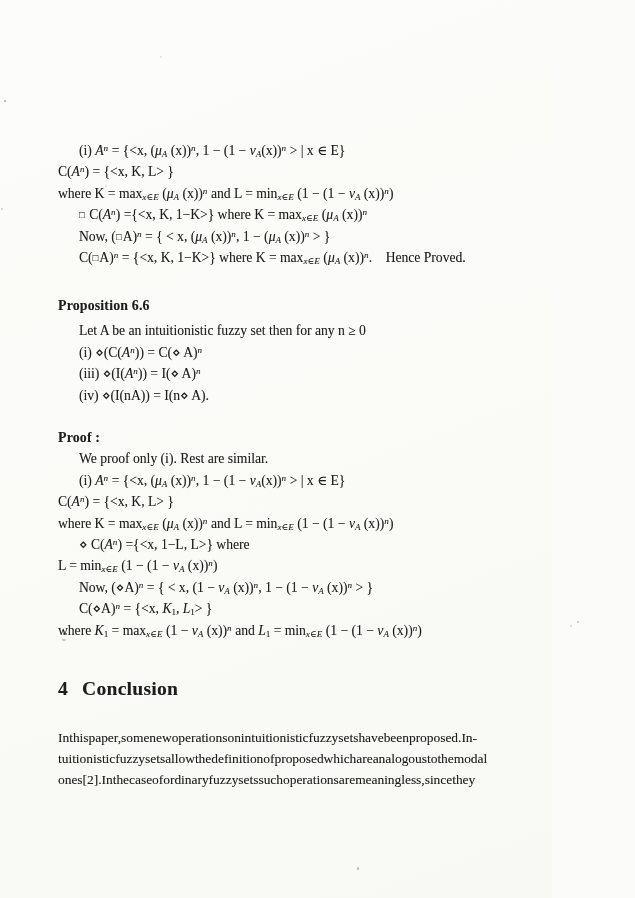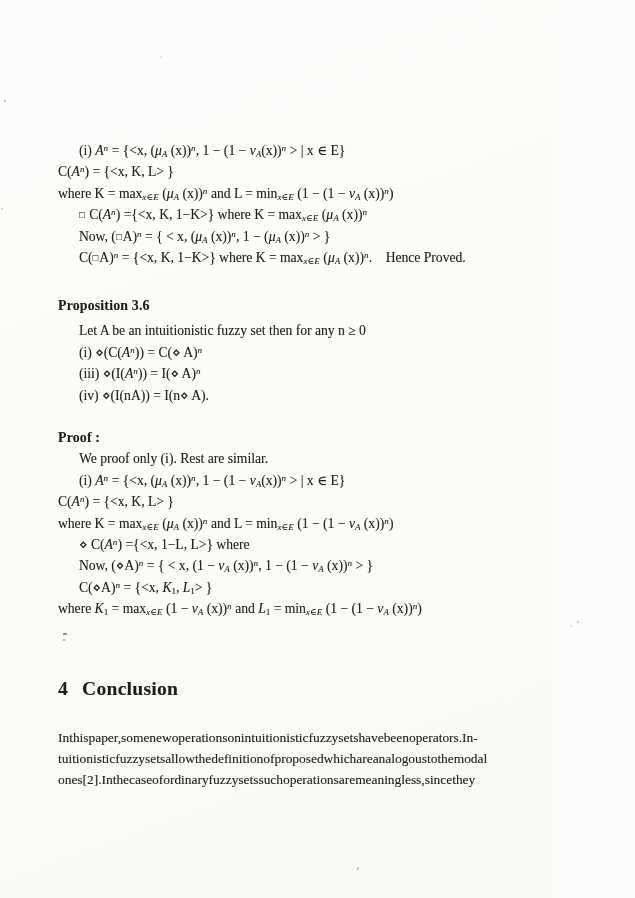--- a/index.html
+++ b/index.html
@@ -83,34 +83,35 @@
   <div class="sec" id="continued-proof">
     <div class="math ind">(i) <i>A</i><sup><i>n</i></sup> = {&lt;x, (<i>μ<sub>A</sub></i> (x))<sup><i>n</i></sup>, 1 − (1 − <i>ν<sub>A</sub></i>(x))<sup><i>n</i></sup> &gt; | x ∈ E}</div>
     <div class="math">C(<i>A</i><sup><i>n</i></sup>) = {&lt;x, K, L&gt; }</div>
     <div class="math">where K = max<sub><i>x</i>∈<i>E</i></sub> (<i>μ<sub>A</sub></i> (x))<sup><i>n</i></sup> and L = min<sub><i>x</i>∈<i>E</i></sub> (1 − (1 − <i>ν<sub>A</sub></i> (x))<sup><i>n</i></sup>)</div>
     <div class="math ind"><span class="sq">□</span> C(<i>A</i><sup><i>n</i></sup>) ={&lt;x, K, 1−K&gt;} where K = max<sub><i>x</i>∈<i>E</i></sub> (<i>μ<sub>A</sub></i> (x))<sup><i>n</i></sup></div>
     <div class="math ind">Now, (<span class="sq">□</span>A)<sup><i>n</i></sup> = { &lt; x, (<i>μ<sub>A</sub></i> (x))<sup><i>n</i></sup>, 1 − (<i>μ<sub>A</sub></i> (x))<sup><i>n</i></sup> &gt; }</div>
     <div class="math ind">C(<span class="sq">□</span>A)<sup><i>n</i></sup> = {&lt;x, K, 1−K&gt;} where K = max<sub><i>x</i>∈<i>E</i></sub> (<i>μ<sub>A</sub></i> (x))<sup><i>n</i></sup>.&nbsp;&nbsp;&nbsp; Hence Proved.</div>
   </div>
 
   <div class="sec" id="proposition">
-    <div class="block-heading">Proposition 3.6</div>
+    <div class="block-heading">Proposition 6.6</div>
     <div class="plain ind intro">Let A be an intuitionistic fuzzy set then for any n ≥ 0</div>
     <div class="math ind">(i) ⋄(C(<i>A</i><sup><i>n</i></sup>)) = C(⋄ A)<sup><i>n</i></sup></div>
     <div class="math ind">(iii) ⋄(I(<i>A</i><sup><i>n</i></sup>)) = I(⋄ A)<sup><i>n</i></sup></div>
     <div class="math ind">(iv) ⋄(I(nA)) = I(n⋄ A).</div>
   </div>
 
   <div class="sec" id="proof">
     <div class="block-heading">Proof :</div>
     <div class="plain ind">We proof only (i). Rest are similar.</div>
     <div class="math ind">(i) <i>A</i><sup><i>n</i></sup> = {&lt;x, (<i>μ<sub>A</sub></i> (x))<sup><i>n</i></sup>, 1 − (1 − <i>ν<sub>A</sub></i>(x))<sup><i>n</i></sup> &gt; | x ∈ E}</div>
     <div class="math">C(<i>A</i><sup><i>n</i></sup>) = {&lt;x, K, L&gt; }</div>
     <div class="math">where K = max<sub><i>x</i>∈<i>E</i></sub> (<i>μ<sub>A</sub></i> (x))<sup><i>n</i></sup> and L = min<sub><i>x</i>∈<i>E</i></sub> (1 − (1 − <i>ν<sub>A</sub></i> (x))<sup><i>n</i></sup>)</div>
     <div class="math ind">⋄ C(<i>A</i><sup><i>n</i></sup>) ={&lt;x, 1−L, L&gt;} where</div>
+    <div class="math">L = min<sub><i>x</i>∈<i>E</i></sub> (1 − (1 − <i>ν<sub>A</sub></i> (x))<sup><i>n</i></sup>)</div>
     <div class="math ind">Now, (⋄A)<sup><i>n</i></sup> = { &lt; x, (1 − <i>ν<sub>A</sub></i> (x))<sup><i>n</i></sup>, 1 − (1 − <i>ν<sub>A</sub></i> (x))<sup><i>n</i></sup> &gt; }</div>
     <div class="math ind">C(⋄A)<sup><i>n</i></sup> = {&lt;x, <i>K</i><sub>1</sub>, <i>L</i><sub>1</sub>&gt; }</div>
     <div class="math">where <i>K</i><sub>1</sub> = max<sub><i>x</i>∈<i>E</i></sub> (1 − <i>ν<sub>A</sub></i> (x))<sup><i>n</i></sup> and <i>L</i><sub>1</sub> = min<sub><i>x</i>∈<i>E</i></sub> (1 − (1 − <i>ν<sub>A</sub></i> (x))<sup><i>n</i></sup>)</div>
   </div>
 
   <div id="artifact-colon"></div>
 
   <div class="sec" id="conclusion">
     <div class="conclusion-heading">
       <span class="sec-number">4</span><span class="sec-title">Conclusion</span>
@@ -122,21 +123,21 @@
           <span>paper,</span>
           <span>some</span>
           <span>new</span>
           <span>operations</span>
           <span>on</span>
           <span>intuitionistic</span>
           <span>fuzzy</span>
           <span>sets</span>
           <span>have</span>
           <span>been</span>
-          <span>operators.</span>
+          <span>proposed.</span>
           <span>In-</span>
         </div>
       <div class="jline">
           <span>tuitionistic</span>
           <span>fuzzy</span>
           <span>sets</span>
           <span>allow</span>
           <span>the</span>
           <span>definition</span>
           <span>of</span>

